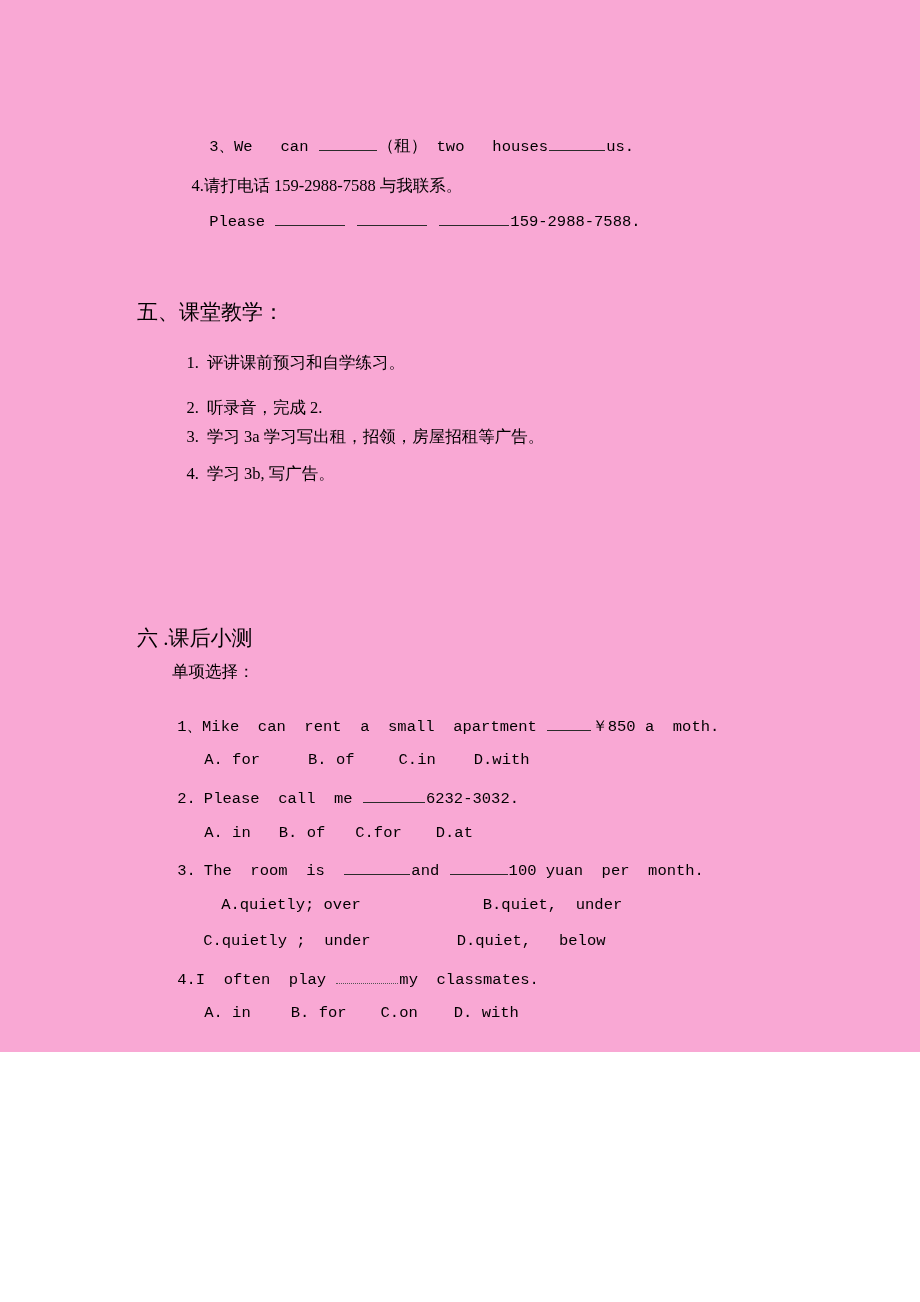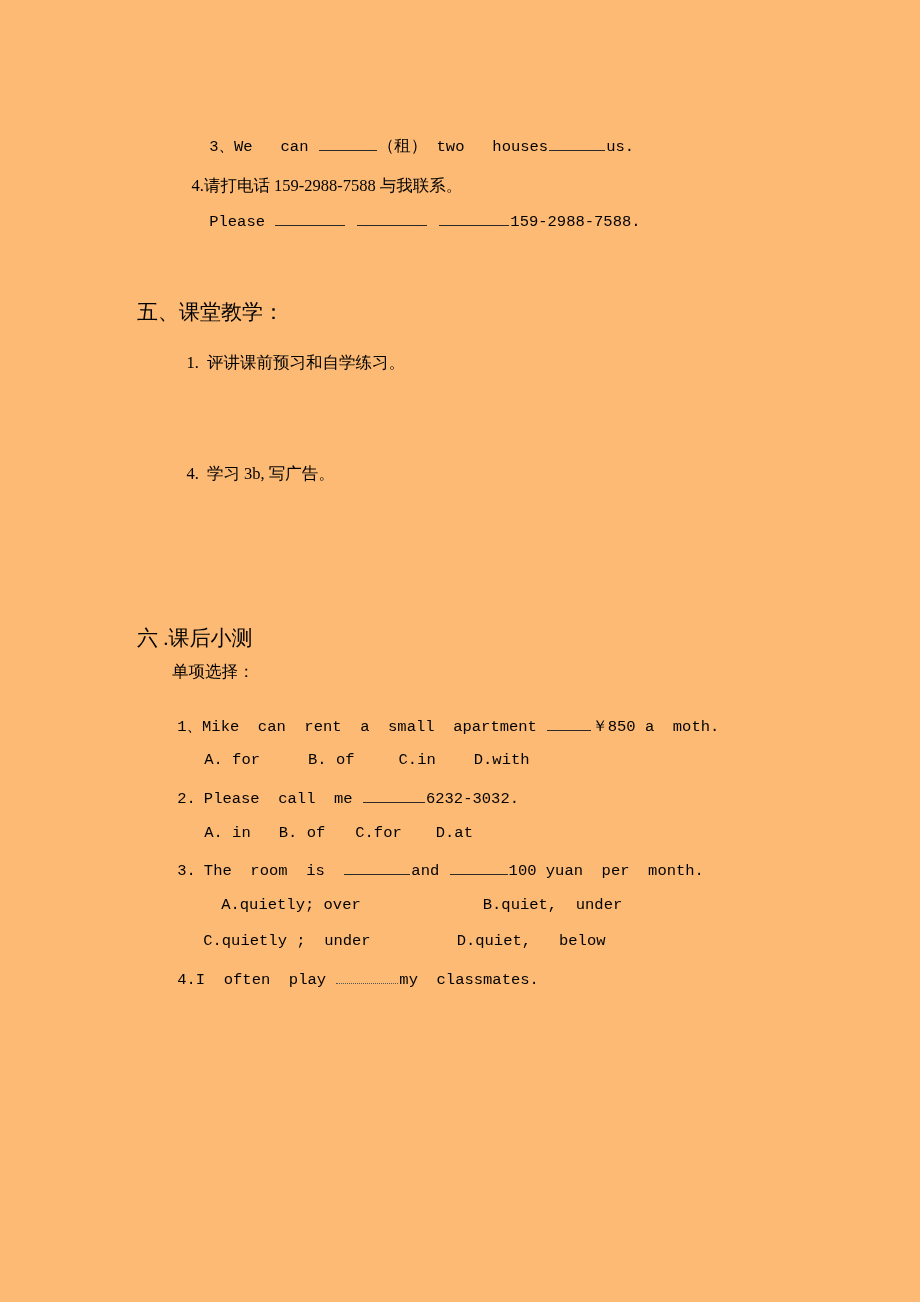--- a/index.html
+++ b/index.html
@@ -7,22 +7,22 @@
     padding: 0;
     background: #ffffff;
   }
   body {
     font-family: "Liberation Serif", "DejaVu Serif", serif;
     color: #000000;
   }
   .page {
     position: relative;
     width: 920px;
-    height: 1302px;
-    background: #fdba74;
+    height: 1052px;
+    background: #f9a8d4;
     overflow: hidden;
     text-decoration: underline;
   }
 
   
   .ln {
     position: absolute;
     white-space: pre;
     line-height: 1;
   }
@@ -84,20 +84,26 @@
 
   <div class="ln en" style="left:172px; top:196px;">
     <span>Please </span><span class="blank w70"></span><span class="sp" style="width:10px;"></span><span class="blank w70"></span><span class="sp" style="width:10px;"></span><span class="blank w70"></span><span>159-2988-7588.</span>
   </div>
 
   <div class="ln cn-head" style="left:137px; top:302px;">五、课堂教学：</div>
 
   <div class="ln cn" style="left:170px; top:338px;">
     <span>1.</span><span class="sp" style="width:8px;"></span><span>评讲课前预习和自学练习。</span>
   </div>
+  <div class="ln cn" style="left:170px; top:383px;">
+    <span>2.</span><span class="sp" style="width:8px;"></span><span>听录音，完成 2.</span>
+  </div>
+  <div class="ln cn" style="left:170px; top:412px;">
+    <span>3.</span><span class="sp" style="width:8px;"></span><span>学习 3a 学习写出租，招领，房屋招租等广告。</span>
+  </div>
   <div class="ln cn" style="left:170px; top:449px;">
     <span>4.</span><span class="sp" style="width:8px;"></span><span>学习 3b, 写广告。</span>
   </div>
 
   <div class="ln cn-head" style="left:137px; top:628px;">六 .课后小测</div>
   <div class="ln cn" style="left:172px; top:664px;">单项选择：</div>
 
   <div class="ln en" style="left:140px; top:701px;">
     <span>1、</span><span>Mike  can  rent  a  small  apartment </span><span class="blank w44"></span><span>￥850 a  moth.</span>
   </div>
@@ -118,14 +124,17 @@
   <div class="ln en" style="left:184px; top:882px;text-align:right;">
     <span>A.quietly; over</span><span class="sp" style="width:122px;"></span><span>B.quiet,  under</span>
   </div>
   <div class="ln en" style="left:166px; top:918px;">
     <span>C.quietly ;  under</span><span class="sp" style="width:86px;"></span><span>D.quiet,   below</span>
   </div>
 
   <div class="ln en" style="left:140px; top:954px;text-align:right;">
     <span>4.</span><span>I  often  play </span><span class="blank-dot w62"></span><span>my  classmates.</span>
   </div>
+  <div class="ln en" style="left:167px; top:990px;">
+    <span>A. in</span><span class="sp" style="width:40px;"></span><span>B. for</span><span class="sp" style="width:34px;"></span><span>C.on</span><span class="sp" style="width:36px;"></span><span>D. with</span>
+  </div>
 
 </div>
 
 </body></html>

